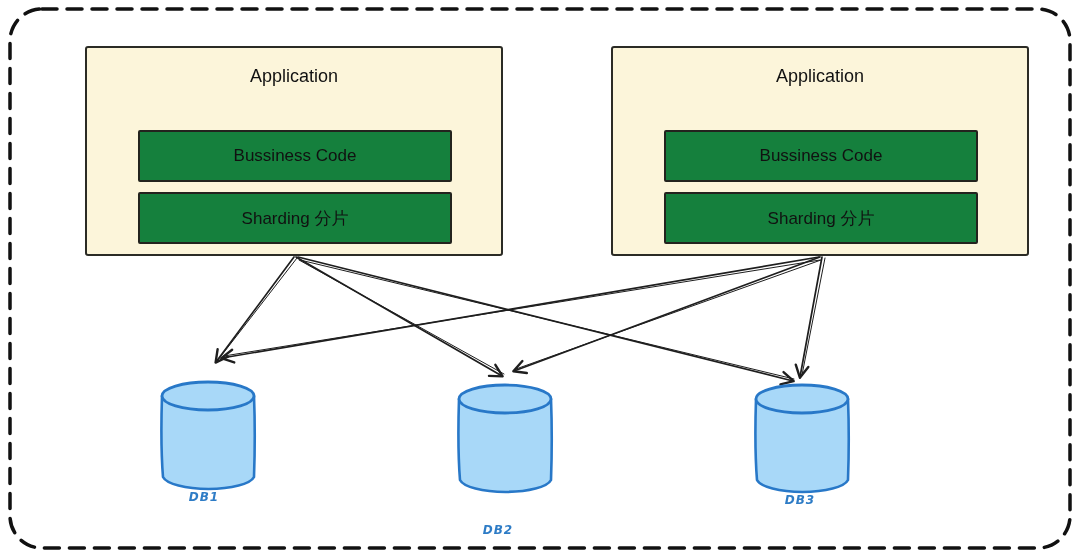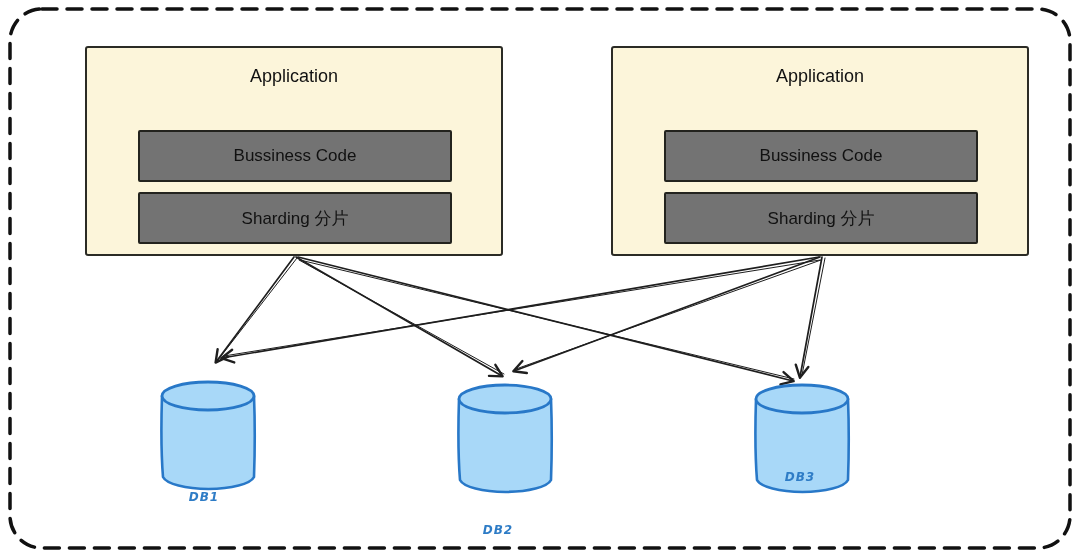--- a/index.html
+++ b/index.html
@@ -31,21 +31,21 @@
     text-align: center;
     font-size: 18px;
     color: #111111;
   }
 
   .layer {
     position: absolute;
     left: 51px;
     width: 314px;
     height: 52px;
-    background: #737373;
+    background: #15803d;
     border: 2px solid #23231e;
     border-radius: 2px;
     box-sizing: border-box;
     display: flex;
     align-items: center;
     justify-content: center;
     font-size: 17px;
     color: #111111;
   }
   .layer-0 { top: 82px; }
@@ -62,21 +62,21 @@
     text-align: center;
     color: #2E7CC6;
     font-size: 12px;
     font-weight: bold;
     font-style: italic;
     letter-spacing: 1px;
     font-family: "DejaVu Sans", sans-serif;
   }
   .db-label-1 { left: 154px; top: 490px; }
   .db-label-2 { left: 448px; top: 523px; }
-  .db-label-3 { left: 750px; top: 470px; font-style: italic; }
+  .db-label-3 { left: 750px; top: 493px; font-style: italic; }
 </style>
 </head>
 <body>
 
 <div class="canvas">
 
   <svg class="overlay-svg" viewBox="0 0 1080 558">
     <rect x="10" y="9" width="1060" height="539" rx="32" ry="32" fill="none" stroke="#111111" stroke-width="3.5" stroke-dasharray="15 10" stroke-linecap="round"></rect>
   </svg>
 

